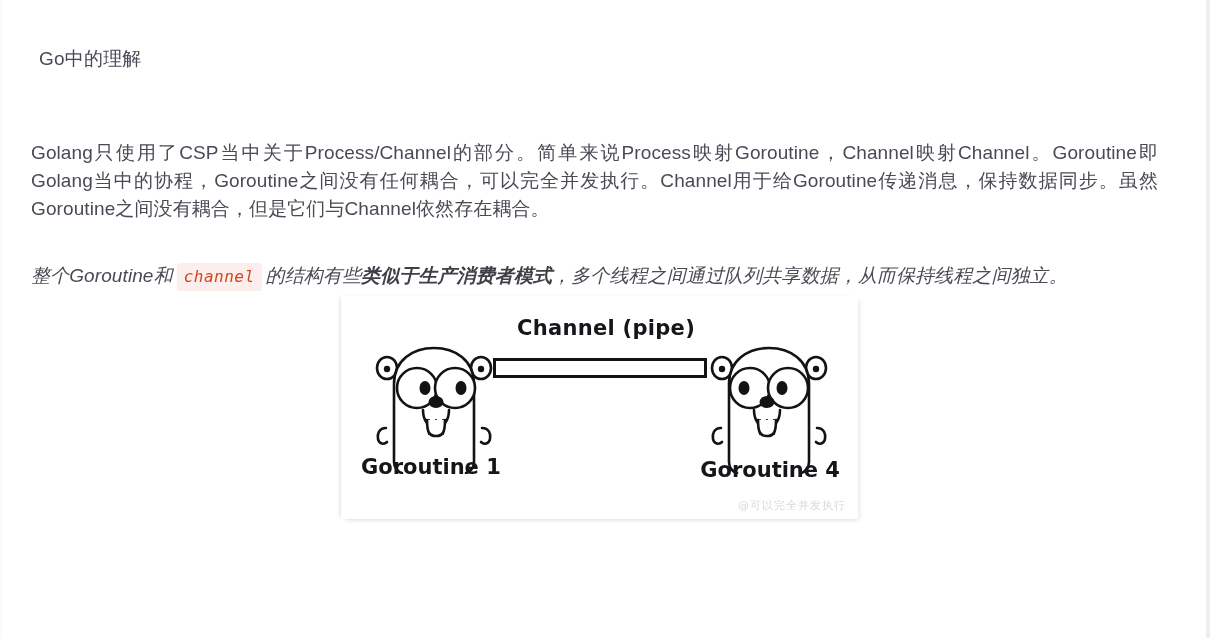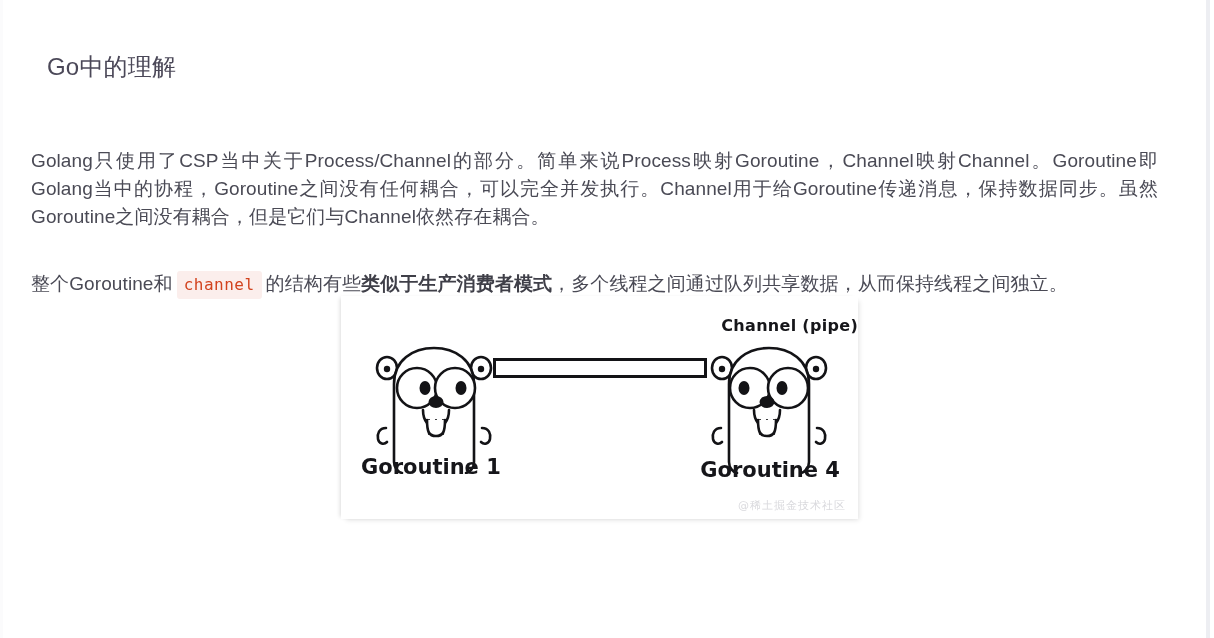--- a/index.html
+++ b/index.html
@@ -38,40 +38,40 @@
   }
 
   .content {
     position: absolute;
     left: 28px;
     top: 0;
     width: 1130px;
   }
 
   h1.heading {
-    margin: 16px;
+    margin: 8px;
     padding-top: 31px;
-    font-size: 24px;
+    font-size: 19px;
     line-height: 40px;
     font-weight: 400;
     color: #4b4858;
     letter-spacing: 0.2px;
   }
 
   p.para {
     margin: 0;
     font-size: 19px;
     line-height: 28px;
     color: #4a4a55;
     letter-spacing: 0.1px;
     text-align: justify;
     text-justify: inter-ideograph;
   }
   p.para-1 { margin-top: 60px; width: 1127px; }
-  p.para-2 { margin-top: 39px; width: 1127px; }
+  p.para-2 { margin-top: 39px; width: 1127px; font-style: italic; }
 
   code.inline-code {
     font-family: "DejaVu Sans Mono", "Liberation Mono", monospace;
     font-size: 16px;
     color: #d2431f;
     background: #fbeeec;
     padding: 4px 7px 5px 7px;
     border-radius: 3px;
     margin: 0 4px;
     letter-spacing: 0.5px;
@@ -100,22 +100,22 @@
   .fig-label {
     position: absolute;
     font-family: "DejaVu Sans", sans-serif;
     font-weight: 700;
     color: #16161a;
     white-space: nowrap;
   }
   .lbl-channel {
     left: 13px; right: 0;
     top: 20px;
-    text-align: right;
-    font-size: 16px;
+    text-align: center;
+    font-size: 21px;
     letter-spacing: 0.3px;
   }
   .lbl-g1 {
     left: 20px;
     top: 159px;
     font-size: 21px;
   }
   .lbl-g2 {
     right: 18px;
     top: 162px;
@@ -221,19 +221,19 @@
           <path d="M46,66 C46,78 53,84 59,84 C65,84 72,78 72,66" fill="#fff"></path>
           <path d="M52,76 L52,90 M59,76 L59,92 M66,76 L66,90" stroke-width="2.2"></path>
           <path d="M50,76 C50,88 52,92 59,92 C66,92 68,88 68,76" fill="#fff"></path>
         </g>
       </svg>
 
       <div class="fig-label lbl-g1">Goroutine 1</div>
 
       <div class="fig-label lbl-g2">Goroutine 4</div>
 
-      <div class="watermark">@稀土掘金技术社区</div>
+      <div class="watermark">@可以完全并发执行</div>
     </div>
   </div>
 
 </div>
 
 <div class="right-rail"></div>
 
 </body></html>

